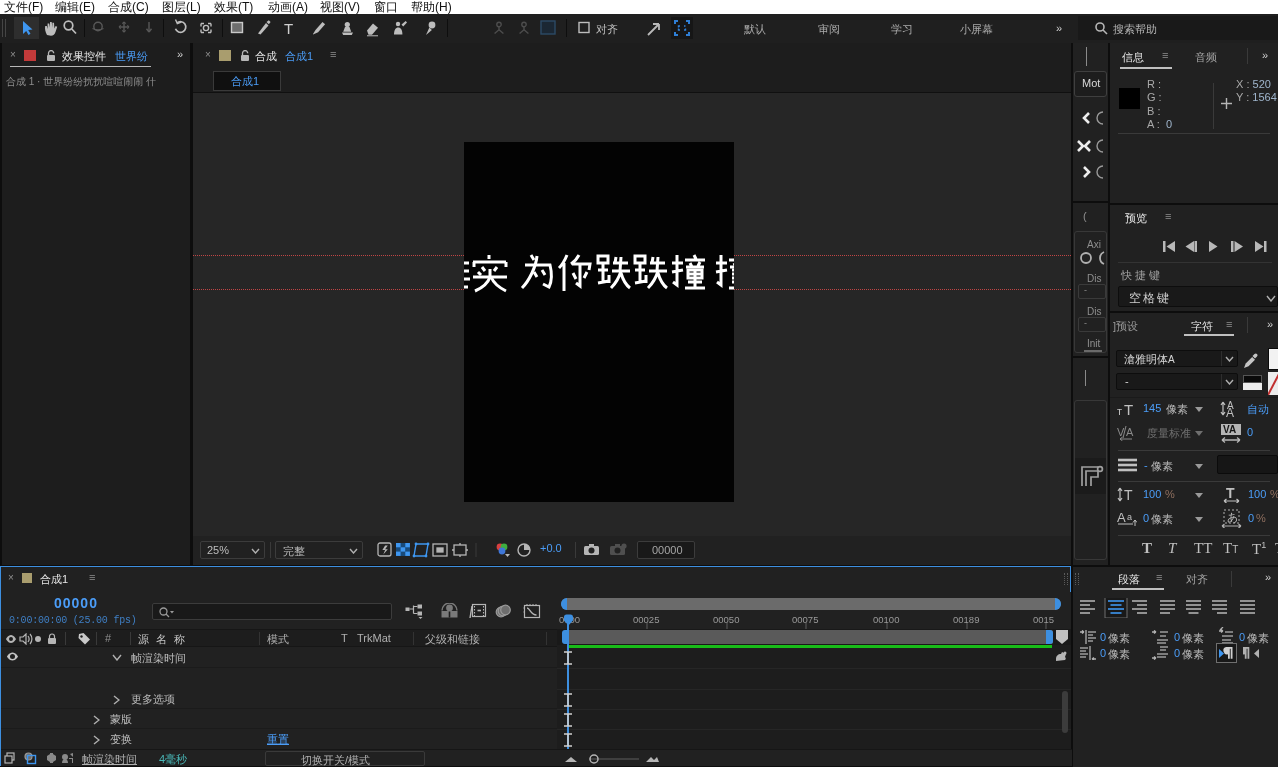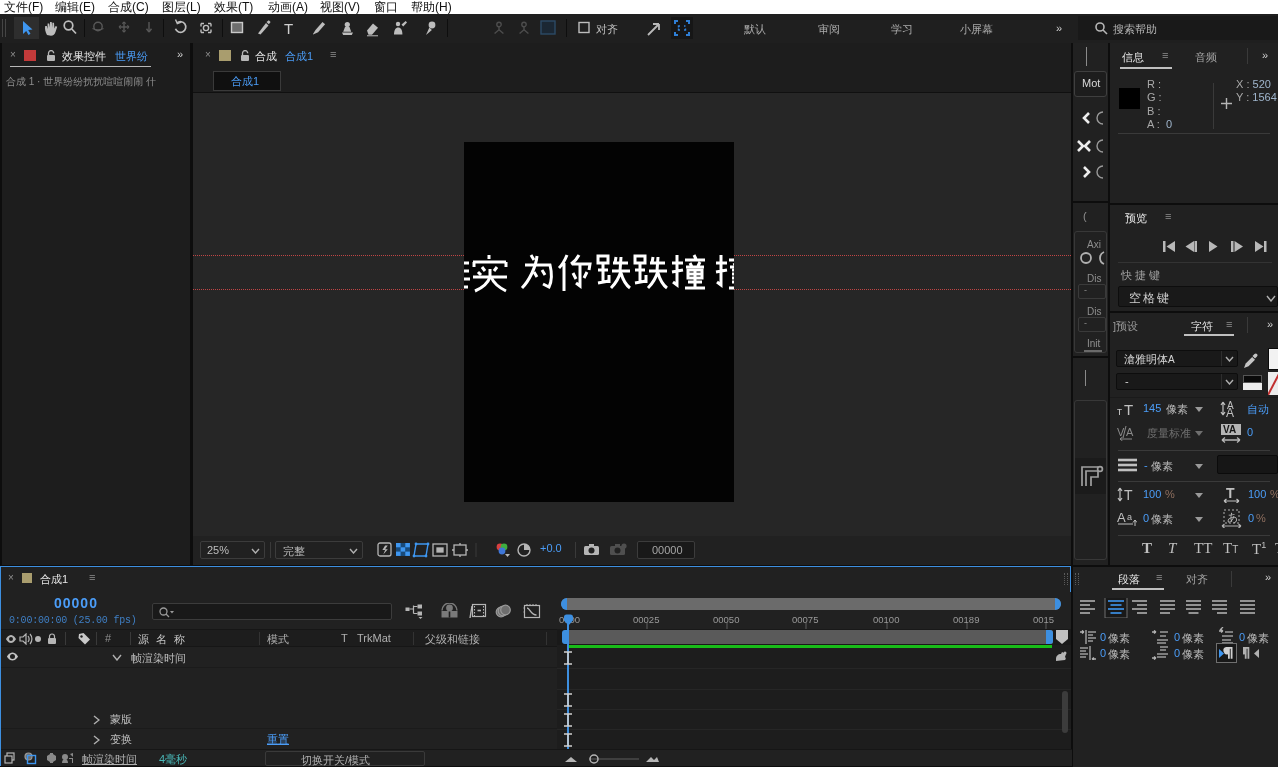--- a/index.html
+++ b/index.html
@@ -776,20 +776,26 @@
 
   <div class="abs" style="left:0;top:80px;width:556px;height:102px;">
     <div class="abs" style="left:0;top:0;width:556px;height:21px;border-bottom:1px solid #1b1b1b;">
       <svg class="abs" style="left:5px;top:5px" width="13" height="9" viewBox="0 0 13 9">
             <path d="M6.5 0.5 C3 0.5 1 4.5 1 4.5 C1 4.5 3 8.5 6.5 8.5 C10 8.5 12 4.5 12 4.5 C12 4.5 10 0.5 6.5 0.5 Z M6.5 7 a2.5 2.5 0 1 1 0 -5 a2.5 2.5 0 0 1 0 5" fill="#c5c5c5"></path>
           </svg>
       <svg class="abs" style="left:111px;top:7px" width="10" height="7" viewBox="0 0 10 7">
             <path d="M1 1 L5 6 L9 1" stroke="#b0b0b0" stroke-width="1.4" fill="none"></path>
           </svg>
       <span class="txt" style="position:absolute;left:130px;top:4px;">帧渲染时间</span>
+    </div>
+    <div class="abs" style="left:0;top:42px;width:556px;height:20px;border-bottom:1px solid #1b1b1b;">
+      <svg class="abs" style="left:112px;top:6px" width="7" height="10" viewBox="0 0 7 10">
+            <path d="M1 1 L6 5 L1 9" stroke="#b0b0b0" stroke-width="1.4" fill="none"></path>
+          </svg>
+      <span class="txt" style="position:absolute;left:130px;top:3px;">更多选项</span>
     </div>
     <div class="abs" style="left:0;top:62px;width:556px;height:20px;border-bottom:1px solid #1b1b1b;">
       <svg class="abs" style="left:92px;top:6px" width="7" height="10" viewBox="0 0 7 10">
             <path d="M1 1 L6 5 L1 9" stroke="#b0b0b0" stroke-width="1.4" fill="none"></path>
           </svg>
       <span class="txt" style="position:absolute;left:109px;top:3px;">蒙版</span>
     </div>
     <div class="abs" style="left:0;top:82px;width:556px;height:20px;">
       <svg class="abs" style="left:92px;top:6px" width="7" height="10" viewBox="0 0 7 10">
             <path d="M1 1 L6 5 L1 9" stroke="#b0b0b0" stroke-width="1.4" fill="none"></path>

